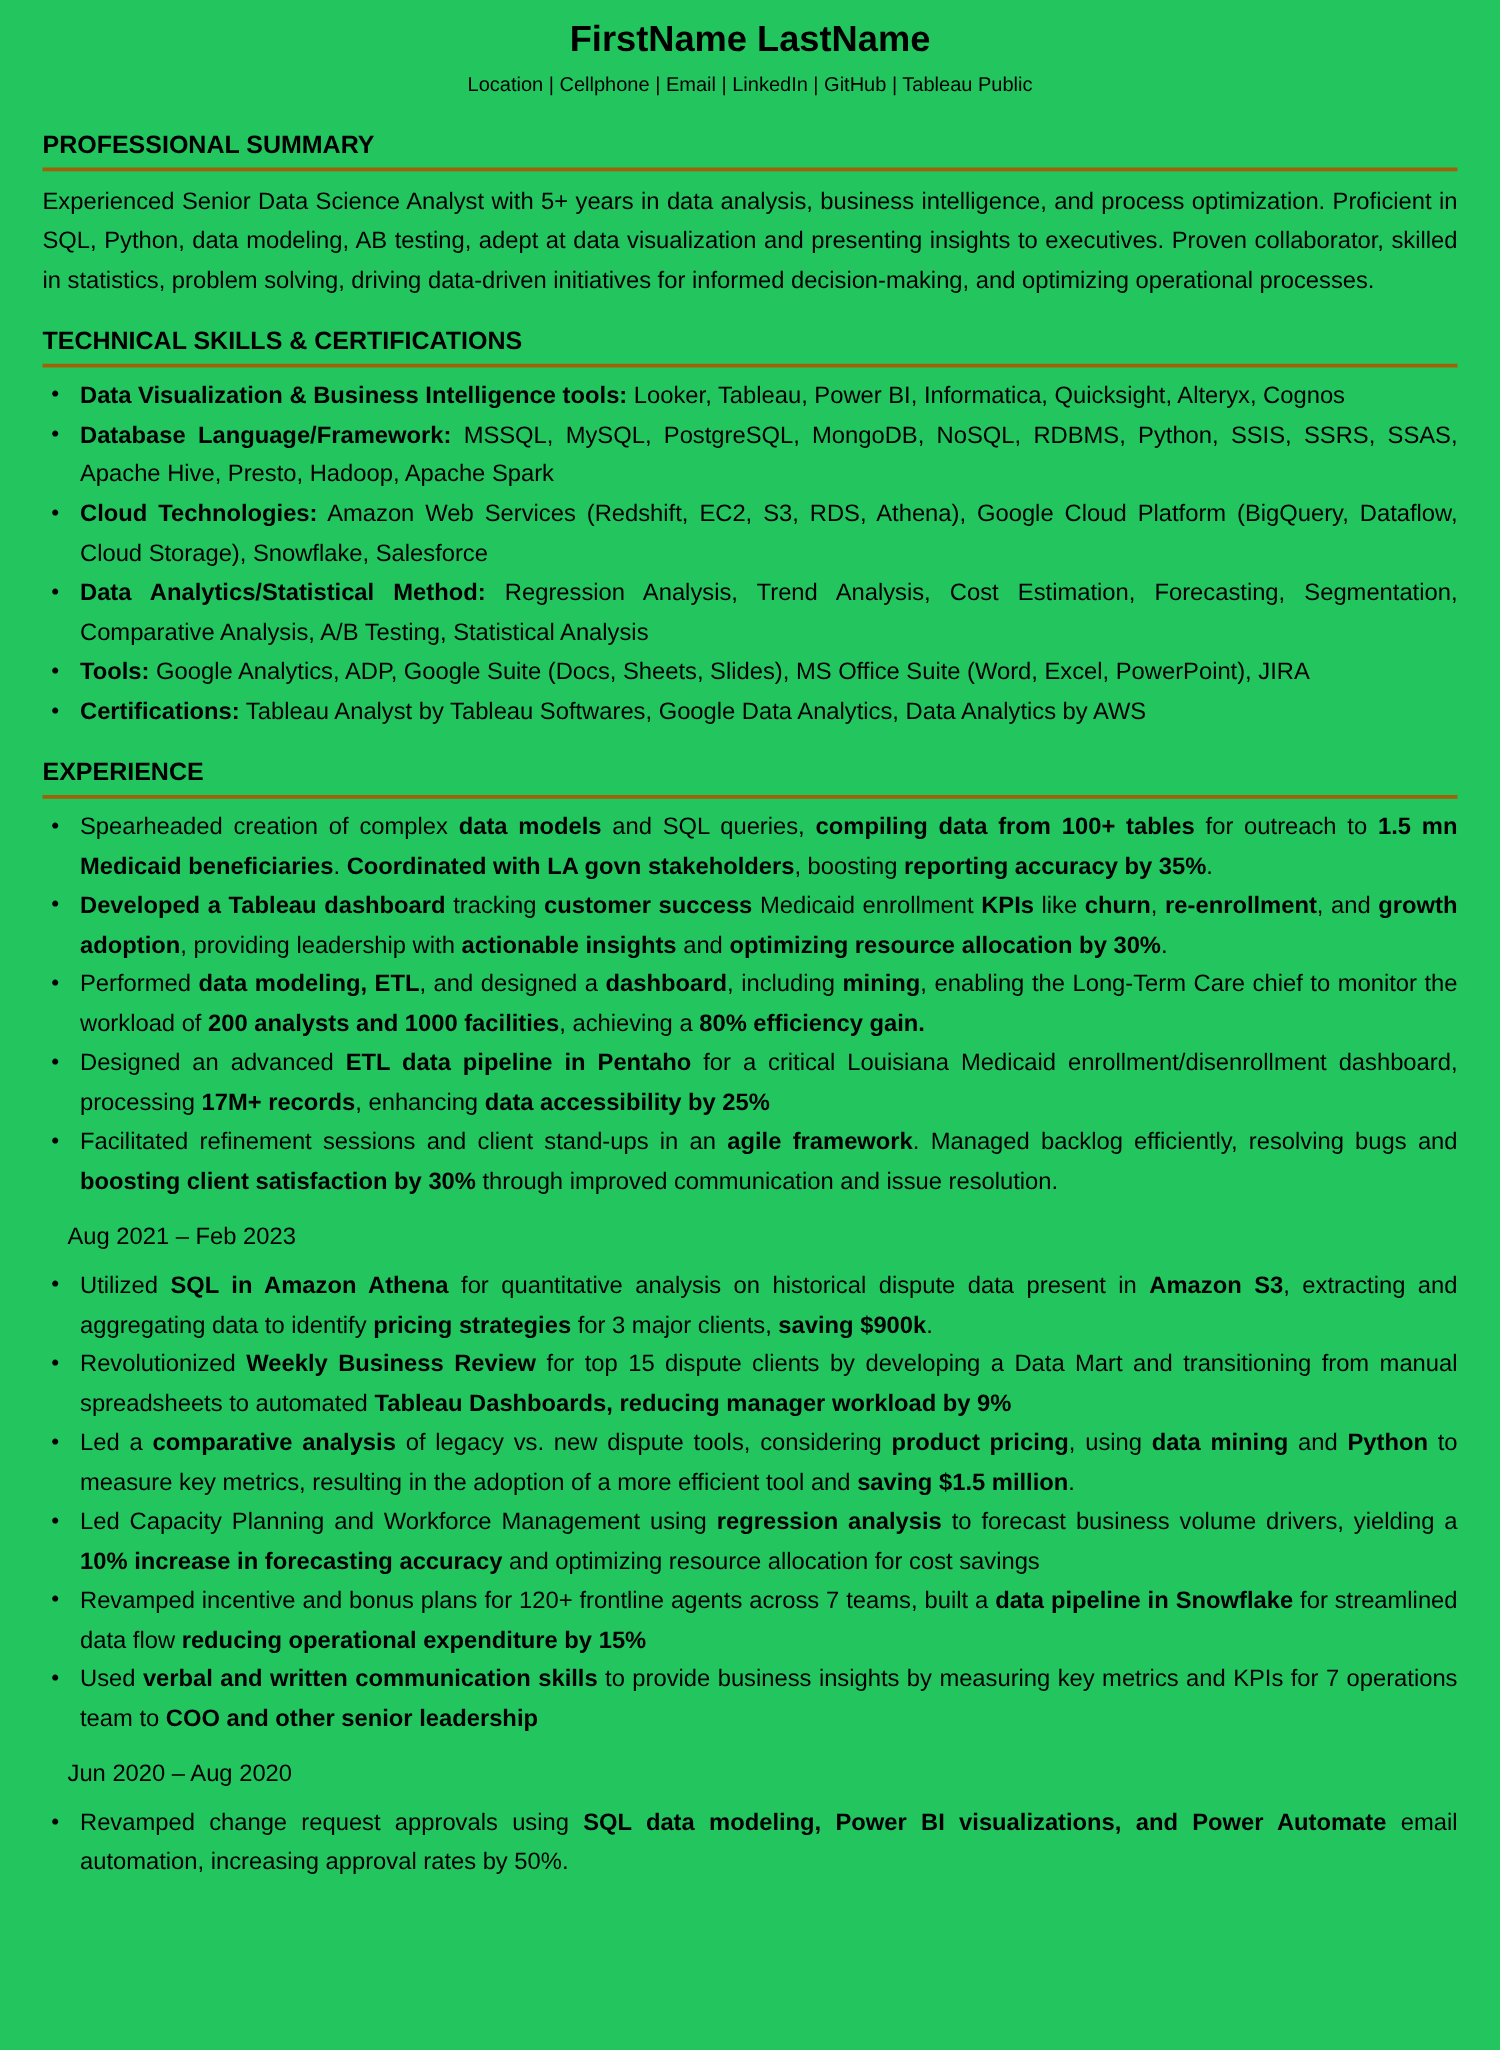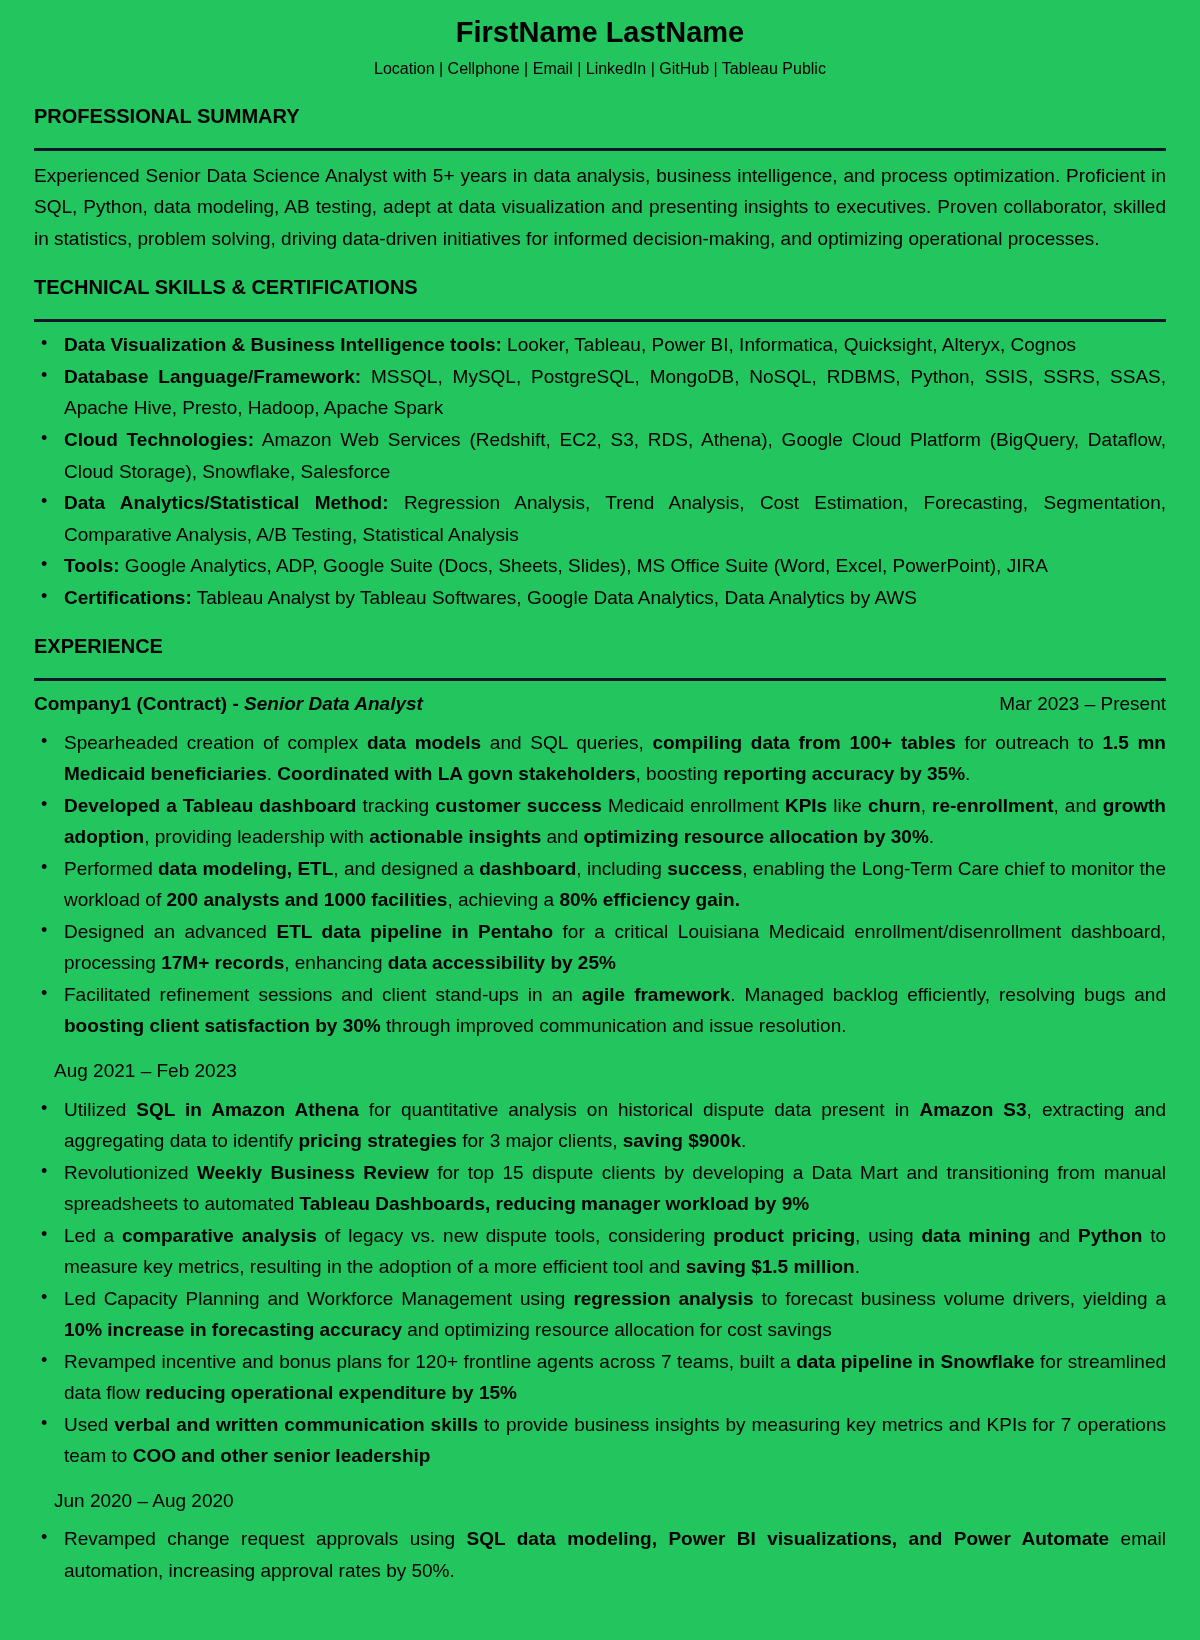--- a/index.html
+++ b/index.html
@@ -25,22 +25,22 @@
   .contact-line {
     font-size: 16px;
     text-align: center;
     margin: 0 0 10px 0;
   }
   .section { margin-top: 21px; }
   .section-heading {
     font-size: 20px;
     font-weight: 700;
     margin: 0;
-    padding-bottom: 20px;
-    border-bottom: 3px solid #0f172a;
+    padding-bottom: 6px;
+    border-bottom: 3px solid #a16207;
     line-height: 1.2;
   }
   .summary-paragraph {
     margin: 9px 0 0 0;
     text-align: justify;
   }
   .bullets {
     list-style: none;
     margin: 7px 0 0 0;
     padding: 0;
@@ -108,36 +108,32 @@
           <span class="marker">•</span>
           <span class="bullet-text"><b>Certifications:</b><span> Tableau Analyst by Tableau Softwares, Google Data Analytics, Data Analytics by AWS</span></span>
         </li>
       </ul>
   </section>
 
   <section class="section">
     <h2 class="section-heading">EXPERIENCE</h2>
     <div class="jobs-container">
         <article class="job">
-          <div class="job-header">
-            <span class="job-title"><b>Company1 (Contract) - </b><b class="i">Senior Data Analyst</b></span>
-            <span class="job-dates">Mar 2023 – Present</span>
-          </div>
           <ul class="bullets">
             <li class="bullet-row">
               <span class="marker">•</span>
               <span class="bullet-text"><span>Spearheaded creation of complex </span><b>data models</b><span> and SQL queries, </span><b>compiling data from 100+ tables</b><span> for outreach to </span><b>1.5 mn Medicaid beneficiaries</b><span>. </span><b>Coordinated with LA govn stakeholders</b><span>, boosting </span><b>reporting accuracy by 35%</b><span>.</span></span>
             </li>
             <li class="bullet-row">
               <span class="marker">•</span>
               <span class="bullet-text"><b>Developed a Tableau dashboard</b><span> tracking </span><b>customer success</b><span> Medicaid enrollment </span><b>KPIs</b><span> like </span><b>churn</b><span>, </span><b>re-enrollment</b><span>, and </span><b>growth adoption</b><span>, providing leadership with </span><b>actionable insights</b><span> and </span><b>optimizing resource allocation by 30%</b><span>.</span></span>
             </li>
             <li class="bullet-row">
               <span class="marker">•</span>
-              <span class="bullet-text"><span>Performed </span><b>data modeling, ETL</b><span>, and designed a </span><b>dashboard</b><span>, including </span><b>success</b><span>, enabling the Long-Term Care chief to monitor the workload of </span><b>200 analysts and 1000 facilities</b><span>, achieving a </span><b>80% efficiency gain.</b></span>
+              <span class="bullet-text"><span>Performed </span><b>data modeling, ETL</b><span>, and designed a </span><b>dashboard</b><span>, including </span><b>mining</b><span>, enabling the Long-Term Care chief to monitor the workload of </span><b>200 analysts and 1000 facilities</b><span>, achieving a </span><b>80% efficiency gain.</b></span>
             </li>
             <li class="bullet-row">
               <span class="marker">•</span>
               <span class="bullet-text"><span>Designed an advanced </span><b>ETL data pipeline in Pentaho</b><span> for a critical Louisiana Medicaid enrollment/disenrollment dashboard, processing </span><b>17M+ records</b><span>, enhancing </span><b>data accessibility by 25%</b></span>
             </li>
             <li class="bullet-row">
               <span class="marker">•</span>
               <span class="bullet-text"><span>Facilitated refinement sessions and client stand-ups in an </span><b>agile framework</b><span>. Managed backlog efficiently, resolving bugs and </span><b>boosting client satisfaction by 30%</b><span> through improved communication and issue resolution.</span></span>
             </li>
           </ul>

